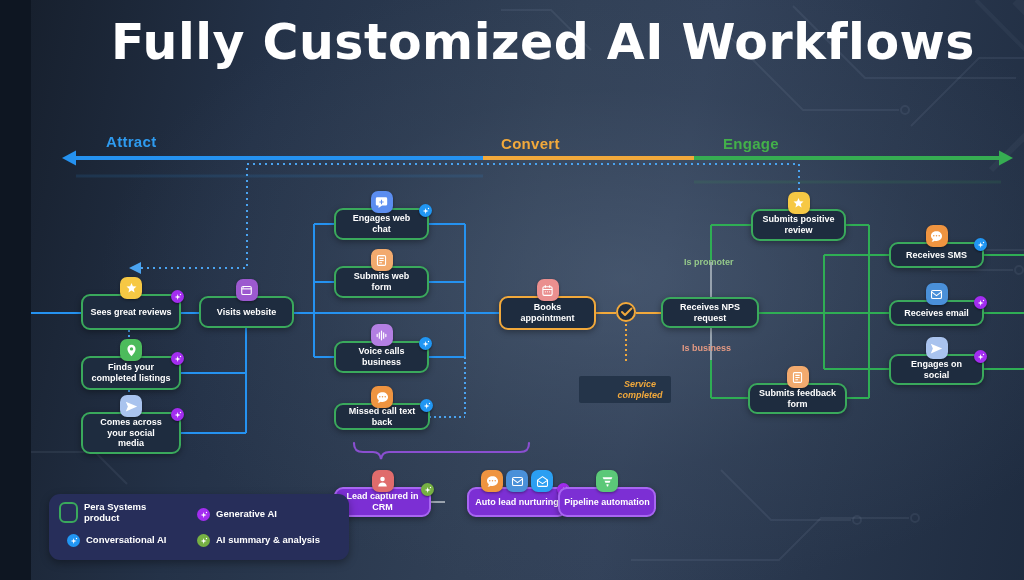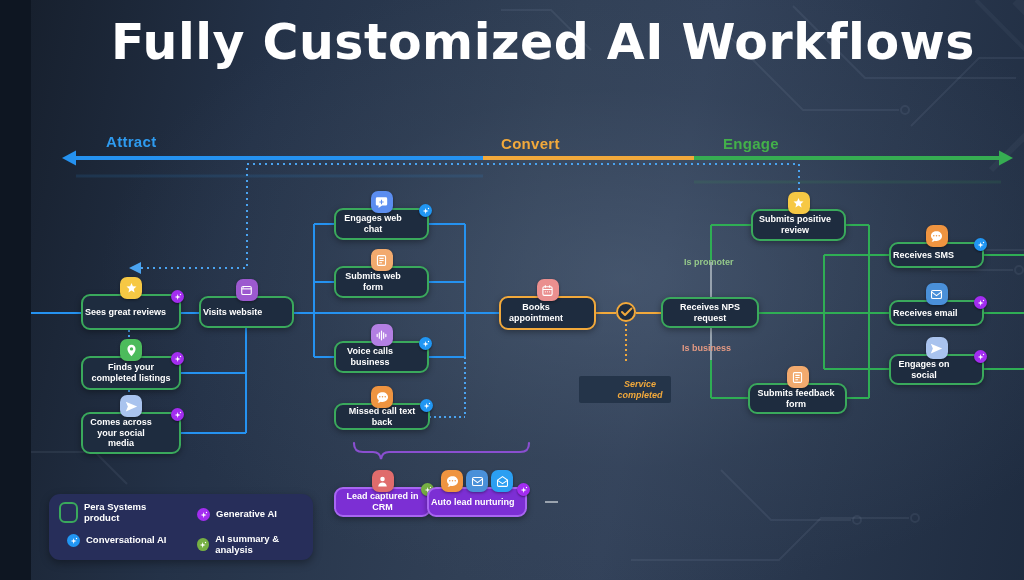--- a/index.html
+++ b/index.html
@@ -6,38 +6,38 @@
   #stage{position:relative;width:1024px;height:580px;overflow:hidden;
     font-family:"Liberation Sans",sans-serif;
     background:
       radial-gradient(ellipse 700px 420px at 58% 48%, rgba(90,108,132,.45) 0%, rgba(62,78,100,.25) 45%, rgba(0,0,0,0) 75%),
       linear-gradient(102deg,#17202e 0%,#243248 22%,#314056 48%,#33425a 60%,#28364c 78%,#1d2a3e 100%); margin-left: 31px;}
   svg.layer{position:absolute;left:0;top:0;width:1024px;height:580px;display:block;}
   #title{position:absolute;left:0;top:14px;width:100%;text-align:center;color:#ffffff;
     font-family:"DejaVu Sans",sans-serif;font-weight:bold;font-size:49px;letter-spacing:.5px;}
   .phase-label{position:absolute;font-size:15px;font-weight:bold;letter-spacing:.3px;}
   .node{position:absolute;background:#1e2c3f;border:2px solid #3aa95c;border-radius:9px;
-    display:flex;align-items:center;box-sizing:border-box;
+    display:flex;align-items:center;justify-content:center;box-sizing:border-box;
     box-shadow:0 2px 6px rgba(0,0,0,.35);}
   .node.orange{border-color:#f2a93b;}
   .node.purple{background:#7c2fd4;border-color:#a866f2;}
   .lbl{color:#fff;font-weight:bold;font-size:9px;line-height:1.2;text-align:center;padding:0 2px;}
   .ics{position:absolute;top:-19px;left:0;right:0;display:flex;justify-content:center;gap:3px;}
   .ni{width:22px;height:22px;border-radius:7px;display:flex;align-items:center;justify-content:center;
     box-shadow:0 1px 3px rgba(0,0,0,.4);}
   .ni svg{width:13px;height:13px;}
   .bdg{position:absolute;top:-6px;right:-5px;width:13px;height:13px;border-radius:50%;
     display:flex;align-items:center;justify-content:center;box-shadow:0 1px 2px rgba(0,0,0,.45);}
   .bdg svg{width:8px;height:8px;}
   .edge-label{position:absolute;font-size:9px;font-weight:bold;}
   #service-label{position:absolute;left:548px;top:376px;width:92px;height:27px;background:#243449;
     border-radius:2px;display:flex;align-items:center;justify-content:flex-end;}
   #service-label .lbl{color:#f2a93b;font-style:italic;width:58px;}
   #legend{position:absolute;left:18px;top:494px;width:264px;height:66px;background:#272e5a;
-    border-radius:11px;box-shadow:0 3px 8px rgba(0,0,0,.35);}
+    border-radius:11px;box-shadow:0 3px 8px rgba(0,0,0,.35);padding-left:36px;}
   .lg-item{position:absolute;display:flex;align-items:center;gap:6px;}
   .lg-txt{color:#fff;font-size:9.5px;font-weight:bold;line-height:1.15;}
   .lg-swatch{width:19px;height:21px;border:2.5px solid #3aa95c;border-radius:6px;box-sizing:border-box;}
   .lg-dot{width:13px;height:13px;border-radius:50%;display:flex;align-items:center;justify-content:center;}
   .lg-dot svg{width:8px;height:8px;}
 </style>
 </head>
 <body>
 
 <div id="stage">
@@ -425,21 +425,21 @@
         </span>
       </div>
     <span class="bdg" style="background:#76b043">
         <svg>
           <use href="#ic-sparkle"></use>
         </svg>
       </span>
     <div class="lbl">Lead captured in CRM</div>
   </div>
 
-  <div class="node purple" style="left:396px;top:487px;width:100px;height:30px">
+  <div class="node purple" style="left:436px;top:487px;width:100px;height:30px">
     <div class="ics">
       <span class="ni" style="background:#ef9440">
           <svg>
             <use href="#ic-chatdots"></use>
           </svg>
         </span>
       <span class="ni" style="background:#4a90d9">
           <svg>
             <use href="#ic-envelope"></use>
           </svg>
@@ -451,20 +451,30 @@
         </span>
     </div>
     <span class="bdg" style="background:#a32df0">
         <svg>
           <use href="#ic-sparkle"></use>
         </svg>
       </span>
     <div class="lbl">Auto lead nurturing</div>
   </div>
 
+  <div class="node purple" style="left:527px;top:487px;width:98px;height:30px">
+    <div class="ics">
+        <span class="ni" style="background:#5bc878">
+          <svg>
+            <use href="#ic-funnel"></use>
+          </svg>
+        </span>
+      </div>
+    <div class="lbl">Pipeline automation</div>
+  </div>
 
   <div id="legend">
     <div class="lg-item" style="left:10px;top:8px">
       <span class="lg-swatch"></span>
       <span class="lg-txt" style="width:74px">Pera Systems product</span>
     </div>
     <div class="lg-item" style="left:148px;top:14px">
       <span class="lg-dot" style="background:#a32df0">
           <svg>
             <use href="#ic-sparkle"></use>

